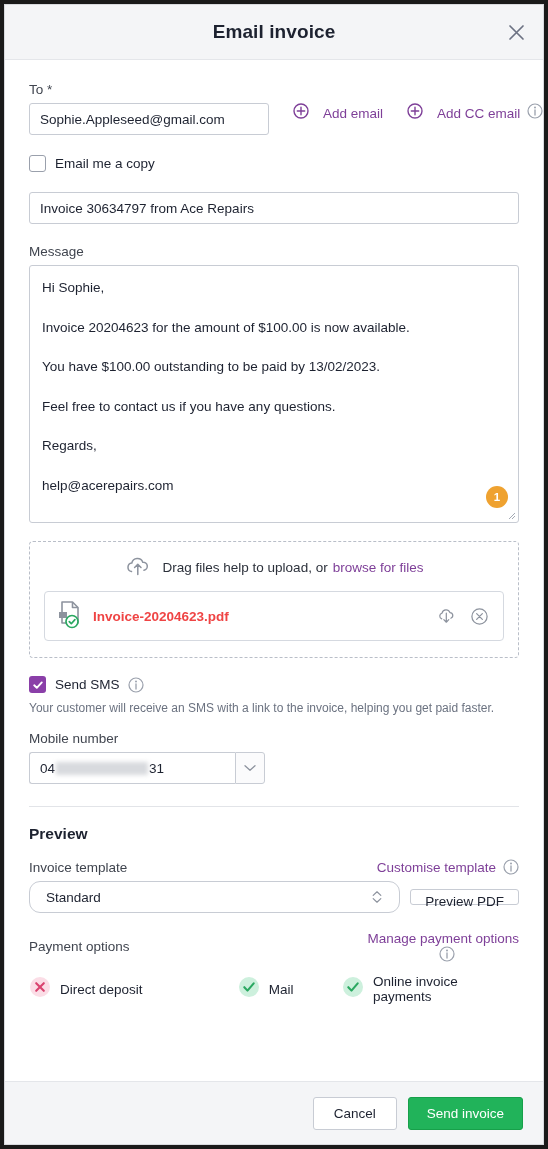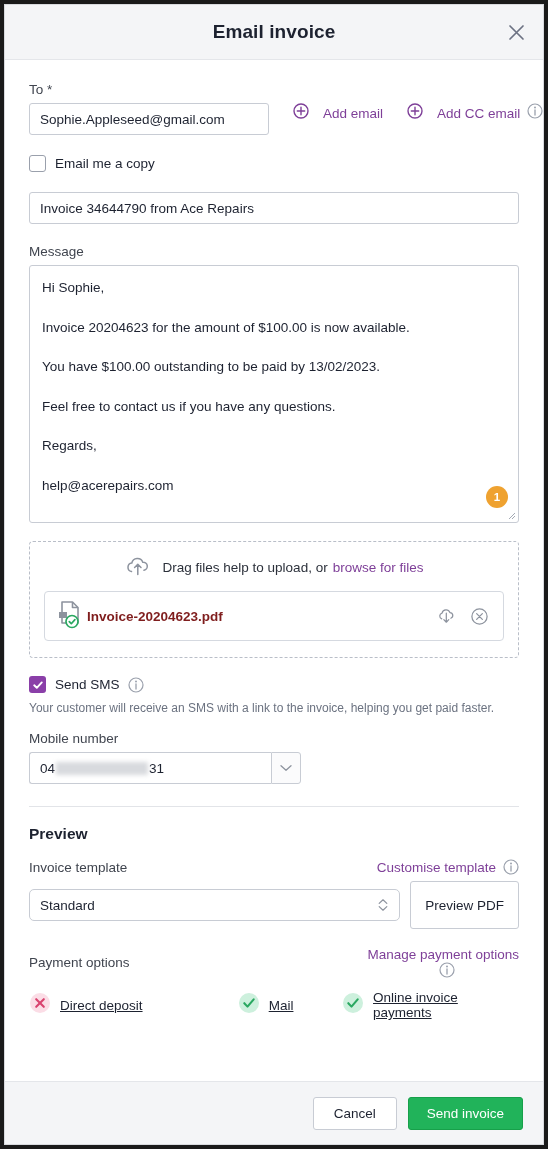--- a/index.html
+++ b/index.html
@@ -188,35 +188,35 @@
     border-radius: 4px;
     height: 50px;
     display: flex;
     align-items: center;
     padding: 0 14px 0 12px;
     background: #fff;
   }
   .file-name {
     font-size: 13.5px;
     font-weight: bold;
-    color: #7f1d1d;
-    margin-left: 2px;
+    color: #ef4444;
+    margin-left: 8px;
     flex: 1 1 auto;
   }
   .file-action { cursor: pointer; margin-left: 14px; display:flex; }
 
   .helper-text {
     font-size: 12px;
     color: #6b7280;
     margin-top: 8px;
   }
 
   .mobile-wrap {
     display: flex;
-    width: 272px;
+    width: 236px;
     margin-top: 5px;
   }
   .mobile-input {
     flex: 1 1 auto;
     border-radius: 3px 0 0 3px;
     border-right: none;
     position: relative;
   }
   .redact {
     display: inline-block;
@@ -245,33 +245,33 @@
     font-weight: bold;
     color: #1d2230;
     margin: 18px 0 0 0;
   }
 
   .select-row { display: flex; align-items: center; gap: 10px; }
   .select-box {
     width: 380px;
     height: 32px;
     border: 1px solid #c8ccd4;
-    border-radius: 5px;
-    background: #fff;
-    display: flex;
-    align-items: center;
-    padding: 0 10px;
+    border-radius: 11px;
+    background: #fff;
+    display: flex;
+    align-items: center;
+    padding: 0 16px;
     font-size: 13.5px;
     color: #1d2230;
     cursor: pointer;
     position: relative;
   }
   .select-box .spin { margin-left: auto; }
   .btn-secondary {
-    height: 48px;
+    height: 16px;
     padding: 4px 14px;
     border: 1px solid #c8ccd4;
     border-radius: 3px;
     background: #fff;
     font-size: 13.5px;
     color: #1d2230;
     font-family: "Liberation Sans", sans-serif;
     cursor: pointer;
     white-space: nowrap;
   }
@@ -279,21 +279,20 @@
   .pay-row {
     display: flex;
     align-items: center;
     margin-top: 12px;
   }
   .pay-item { display: flex; align-items: center; }
   .pay-item .pay-label {
     font-size: 13.5px;
     color: #1d2230;
     margin-left: 9px;
-    text-decoration: underline;
   }
   .pay-1 { width: 210px; }
   .pay-2 { width: 105px; }
 
   
   .dlg-footer {
     flex: 0 0 auto;
     height: 63px;
     background: #f4f5f7;
     border-top: 1px solid #e4e6ea;
@@ -374,21 +373,21 @@
         </svg>
       </span>
     </div>
 
     <div class="cb-row">
       <span class="cb-empty"></span>
       <span class="cb-label">Email me a copy</span>
     </div>
 
     <div class="section">
-      <div class="text-input">Invoice 34644790 from Ace Repairs</div>
+      <div class="text-input">Invoice 30634797 from Ace Repairs</div>
     </div>
 
     <div class="section">
       <label class="fld-label">Message</label>
       <div class="msg-box">
         <p>Hi Sophie,</p>
         <p>Invoice 20204623 for the amount of $100.00 is now available.</p>
         <p>You have $100.00 outstanding to be paid by 13/02/2023.</p>
         <p>Feel free to contact us if you have any questions.</p>
         <p>Regards,</p>

